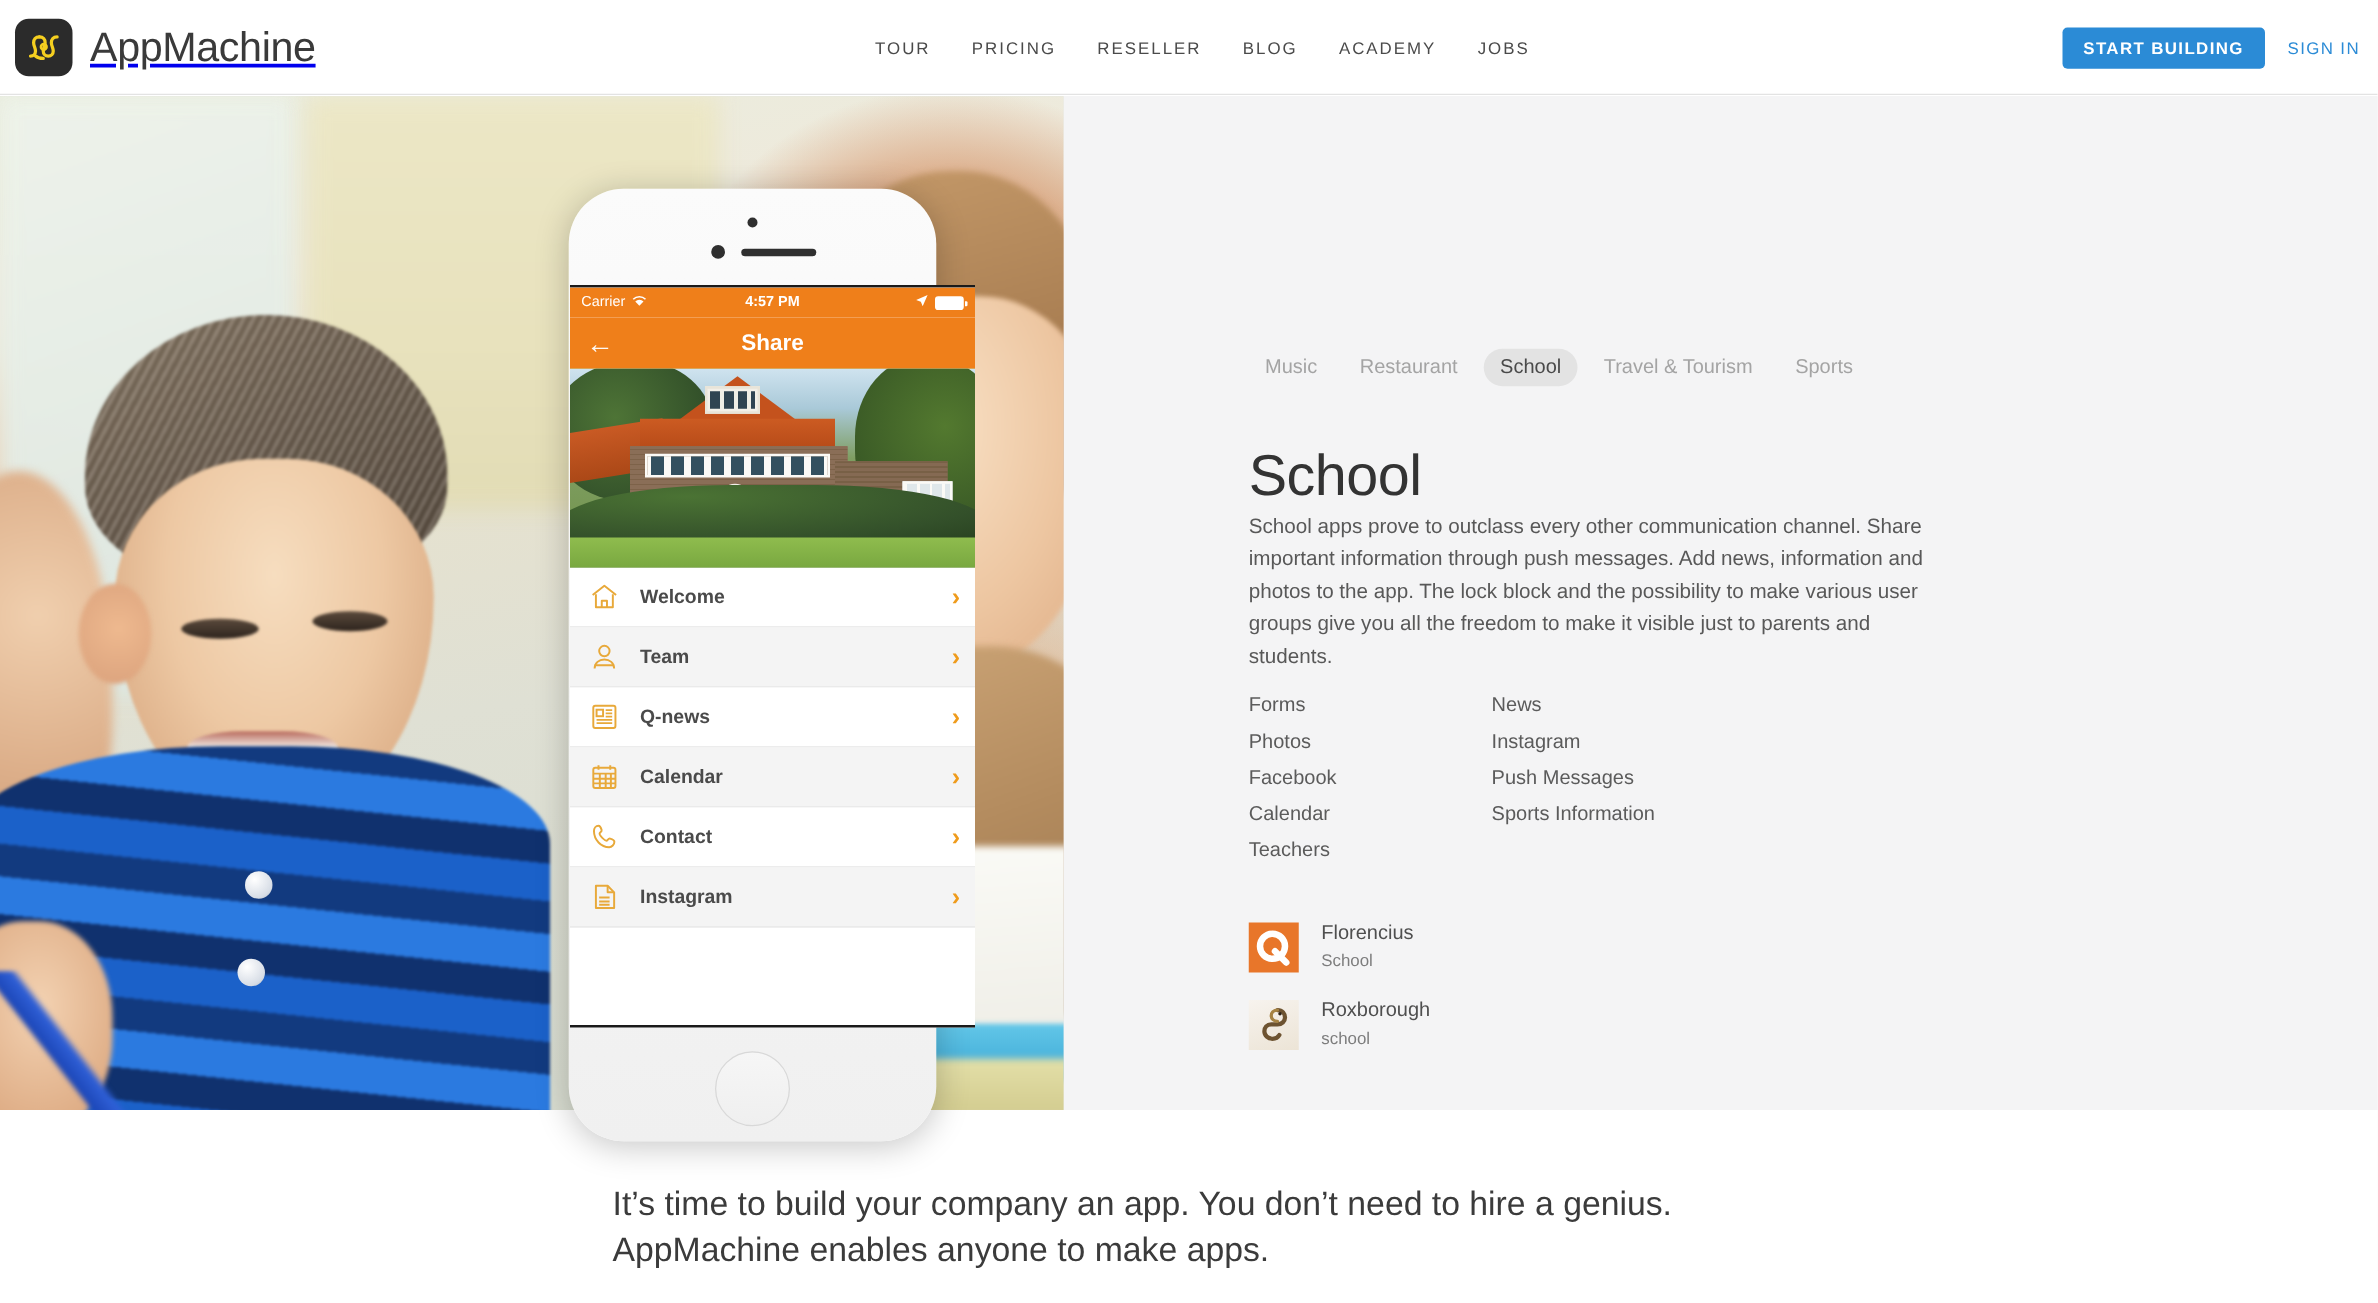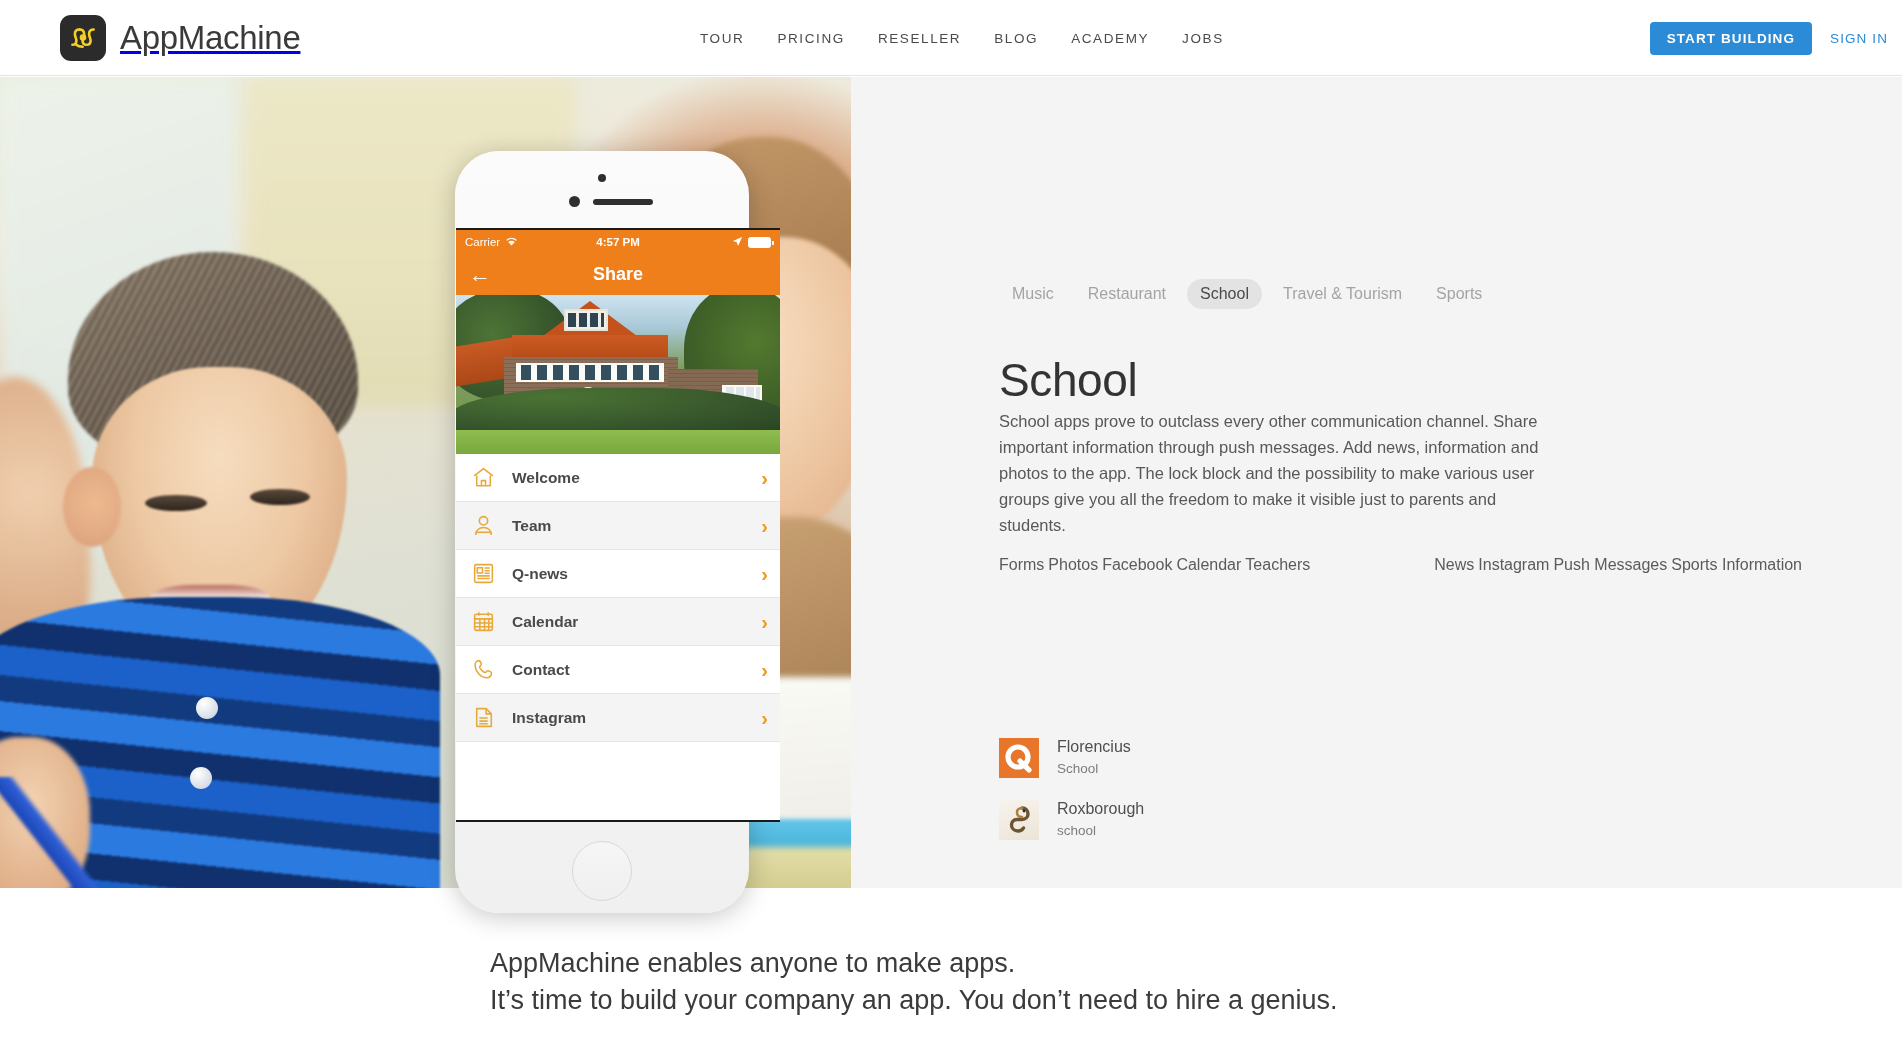--- a/index.html
+++ b/index.html
@@ -10,21 +10,21 @@
     font-family: "Liberation Sans", sans-serif;
     overflow: hidden;
   }
 
   
   .header {
     position: absolute; top: 0; left: 0;
     width: 1902px; height: 76px;
     background: #ffffff;
     border-bottom: 1px solid #e3e3e3;
-    display: flex; align-items: center; padding-left: 48px;
+    display: flex; align-items: center;
   }
   .brand { display: flex; align-items: center; margin-left: 12px; }
   .brand-mark {
     width: 46px; height: 46px; border-radius: 11px;
     background: #2b2b2b;
     display: flex; align-items: center; justify-content: center;
     flex: 0 0 auto;
   }
   .brand-name {
     margin-left: 14px;
@@ -400,21 +400,21 @@
     letter-spacing: -0.4px;
   }
   .panel-desc {
     position: absolute; left: 148px; top: 314px; width: 540px;
     font-size: 16.5px; line-height: 26px; color: #585858;
   }
   .feat-cols {
     position: absolute; left: 148px; top: 475px;
     display: flex; gap: 124px;
   }
-  .feat-col { display: flex; flex-direction: row; gap: 4px; }
+  .feat-col { display: flex; flex-direction: column; gap: 4px; }
   .feat-col span { font-size: 16px; color: #5b5b5b; line-height: 25px; }
   .apps { position: absolute; left: 148px; top: 660px; }
   .app-row {
     display: flex; align-items: center; margin-bottom: 20px;
   }
   .app-icon {
     width: 40px; height: 40px; flex: 0 0 auto;
     display: flex; align-items: center; justify-content: center;
     overflow: hidden;
   }
@@ -681,15 +681,15 @@
           <span class="app-name">Roxborough</span>
           <span class="app-cat">school</span>
         </span>
       </div>
 
     </div>
   </div>
 </div>
 
 <div class="tagline">
+  <div>It’s time to build your company an app. You don’t need to hire a genius.</div>
   <div>AppMachine enables anyone to make apps.</div>
-  <div>It’s time to build your company an app. You don’t need to hire a genius.</div>
 </div>
 
 </body></html>

